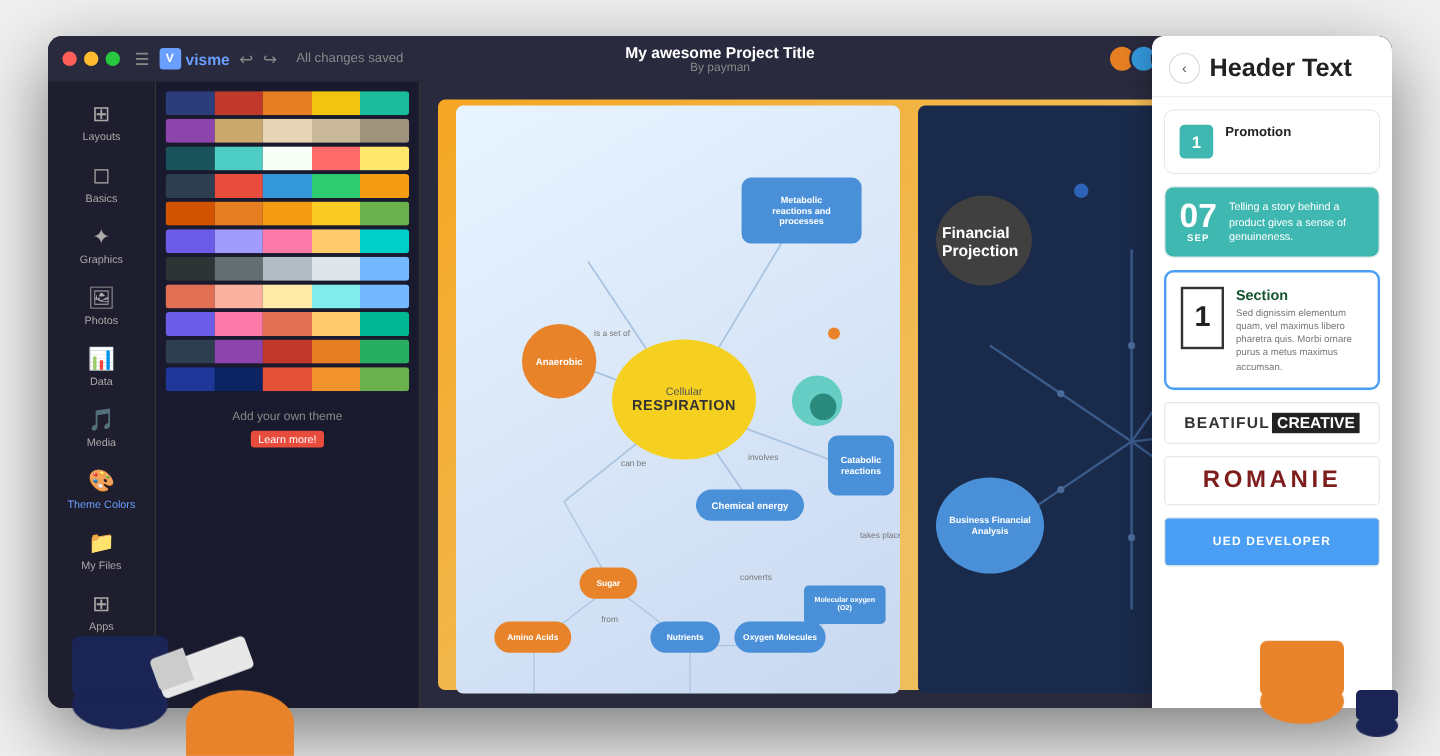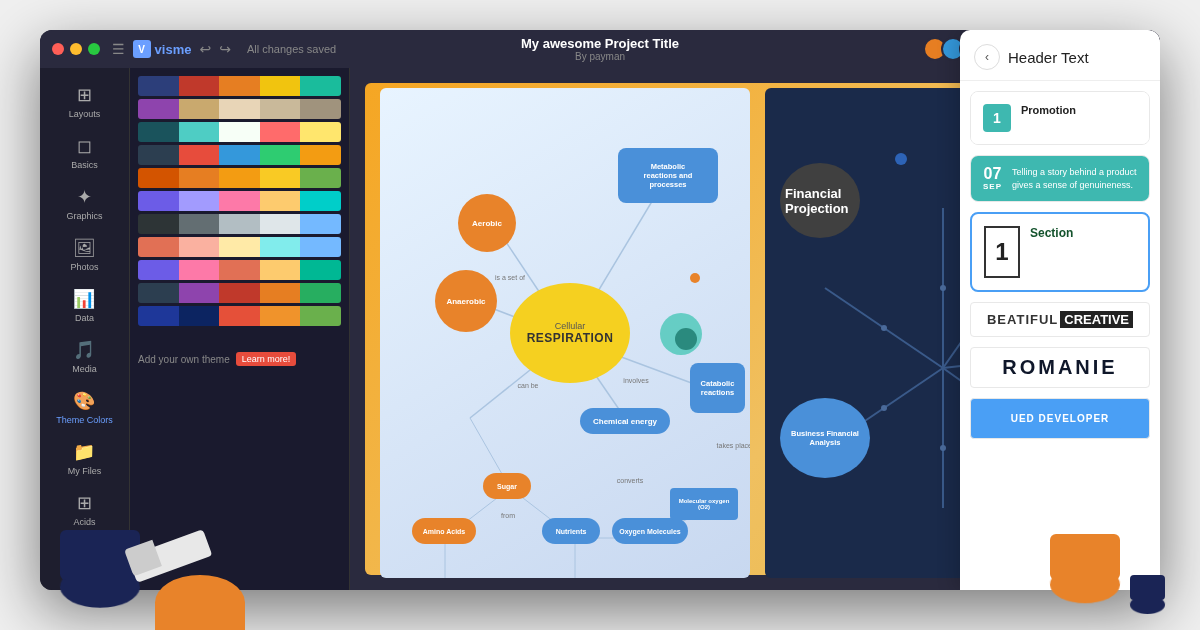--- a/index.html
+++ b/index.html
@@ -222,26 +222,27 @@
       height: 20px;
       margin-bottom: 3px;
       border-radius: 3px;
       overflow: hidden;
       cursor: pointer;
     }
     .color-swatch {
       flex: 1;
     }
     .add-theme-row {
-      margin-top: 26px;
+      margin-top: 16px;
       font-size: 10px;
       color: #888;
       display: flex;
       align-items: center;
       gap: 6px;
+      flex-direction: column;
     }
     .learn-more-btn {
       background: #e74c3c;
       color: white;
       font-size: 9px;
       padding: 2px 6px;
       border-radius: 3px;
       cursor: pointer;
     }
 
@@ -279,22 +280,22 @@
       border-radius: 50%;
       border: 1px solid #ddd;
       display: flex;
       align-items: center;
       justify-content: center;
       cursor: pointer;
       color: #555;
       font-size: 12px;
     }
     .panel-title {
-      font-size: 15px;
-      font-weight: 400;
+      font-size: 21px;
+      font-weight: 700;
       color: #222;
     }
 
     
     .template-card {
       margin: 10px;
       border: 1px solid #e8e8e8;
       border-radius: 8px;
       overflow: hidden;
       cursor: pointer;
@@ -339,21 +340,21 @@
       padding: 10px 12px;
       display: flex;
       gap: 10px;
       align-items: flex-start;
     }
     .sep-date {
       color: white;
       text-align: center;
     }
     .sep-num {
-      font-size: 16px;
+      font-size: 28px;
       font-weight: 700;
       line-height: 1;
     }
     .sep-label {
       font-size: 8px;
       font-weight: 600;
       letter-spacing: 1px;
     }
     .sep-text {
       color: white;
@@ -417,21 +418,21 @@
       font-weight: 700;
       color: white;
       background: #222;
       padding: 1px 4px;
       margin-left: 2px;
     }
 
     .brand-romanie {
       font-size: 20px;
       font-weight: 900;
-      color: #0f172a;
+      color: #7f1d1d;
       letter-spacing: 3px;
     }
 
     
     .right-panel::-webkit-scrollbar { width: 4px; }
     .right-panel::-webkit-scrollbar-track { background: #f5f5f5; }
     .right-panel::-webkit-scrollbar-thumb { background: #ddd; border-radius: 2px; }
 
     .ued-badge {
       background: #4a9ff5;
@@ -523,21 +524,21 @@
       <div class="sidebar-item active">
         <span class="sidebar-item-icon">🎨</span>
         <span class="sidebar-item-label">Theme Colors</span>
       </div>
       <div class="sidebar-item">
         <span class="sidebar-item-icon">📁</span>
         <span class="sidebar-item-label">My Files</span>
       </div>
       <div class="sidebar-item">
         <span class="sidebar-item-icon">⊞</span>
-        <span class="sidebar-item-label">Acids</span>
+        <span class="sidebar-item-label">Apps</span>
       </div>
     </div>
 
     <div class="theme-panel">
 
       <div class="color-swatch-row">
         <div class="color-swatch" style="background:#2c3e7a"></div>
         <div class="color-swatch" style="background:#c0392b"></div>
         <div class="color-swatch" style="background:#e67e22"></div>
         <div class="color-swatch" style="background:#f1c40f"></div>
@@ -649,21 +650,20 @@
           <text x="250" y="395" font-size="7" fill="#777" text-anchor="middle">converts</text>
           <text x="128" y="430" font-size="7" fill="#777" text-anchor="middle">from</text>
           <text x="225" y="495" font-size="7" fill="#777" text-anchor="middle">into</text>
         </svg>
 
         <div style="position:absolute;left:130px;top:195px;width:120px;height:100px;background:#f5d020;border-radius:50%;display:flex;flex-direction:column;align-items:center;justify-content:center;z-index:2;">
           <div style="font-size:9px;color:#555;font-weight:400;">Cellular</div>
           <div style="font-size:12px;color:#333;font-weight:800;letter-spacing:0.5px;">RESPIRATION</div>
         </div>
 
-        <div style="position:absolute;left:78px;top:106px;width:58px;height:58px;background:#e8832a;border-radius:50%;display:flex;align-items:center;justify-content:center;font-size:8px;font-weight:600;color:white;text-align:center;">Aerobic</div>
 
         <div style="position:absolute;left:55px;top:182px;width:62px;height:62px;background:#e8832a;border-radius:50%;display:flex;align-items:center;justify-content:center;font-size:8px;font-weight:600;color:white;text-align:center;">Anaerobic</div>
 
         <div style="position:absolute;left:238px;top:60px;width:100px;height:55px;background:#4a90d9;border-radius:8px;display:flex;align-items:center;justify-content:center;font-size:7.5px;font-weight:600;color:white;text-align:center;padding:16px;">Metabolic reactions and processes</div>
 
         <div style="position:absolute;left:310px;top:275px;width:55px;height:50px;background:#4a90d9;border-radius:8px;display:flex;align-items:center;justify-content:center;font-size:7.5px;font-weight:600;color:white;text-align:center;padding:4px;">Catabolic reactions</div>
 
         <div style="position:absolute;left:200px;top:320px;width:90px;height:26px;background:#4a90d9;border-radius:13px;display:flex;align-items:center;justify-content:center;font-size:8px;font-weight:600;color:white;">Chemical energy</div>
 
         <div style="position:absolute;left:103px;top:385px;width:48px;height:26px;background:#e8832a;border-radius:13px;display:flex;align-items:center;justify-content:center;font-size:7px;font-weight:600;color:white;">Sugar</div>
@@ -748,20 +748,21 @@
             </div>
             <div class="sep-text">Telling a story behind a product gives a sense of genuineness.</div>
           </div>
         </div>
 
         <div class="template-card section-card">
           <div style="display:flex;gap:10px;align-items:flex-start;">
             <div class="section-num-box">1</div>
             <div class="section-text">
               <h4>Section</h4>
+              <p>Sed dignissim elementum quam, vel maximus libero pharetra quis. Morbi ornare purus a metus maximus accumsan.</p>
             </div>
           </div>
         </div>
 
         <div class="brand-card">
           <span class="brand-beatiful">BEATIFUL</span>
           <span class="brand-creative">CREATIVE</span>
         </div>
 
         <div class="brand-card">

